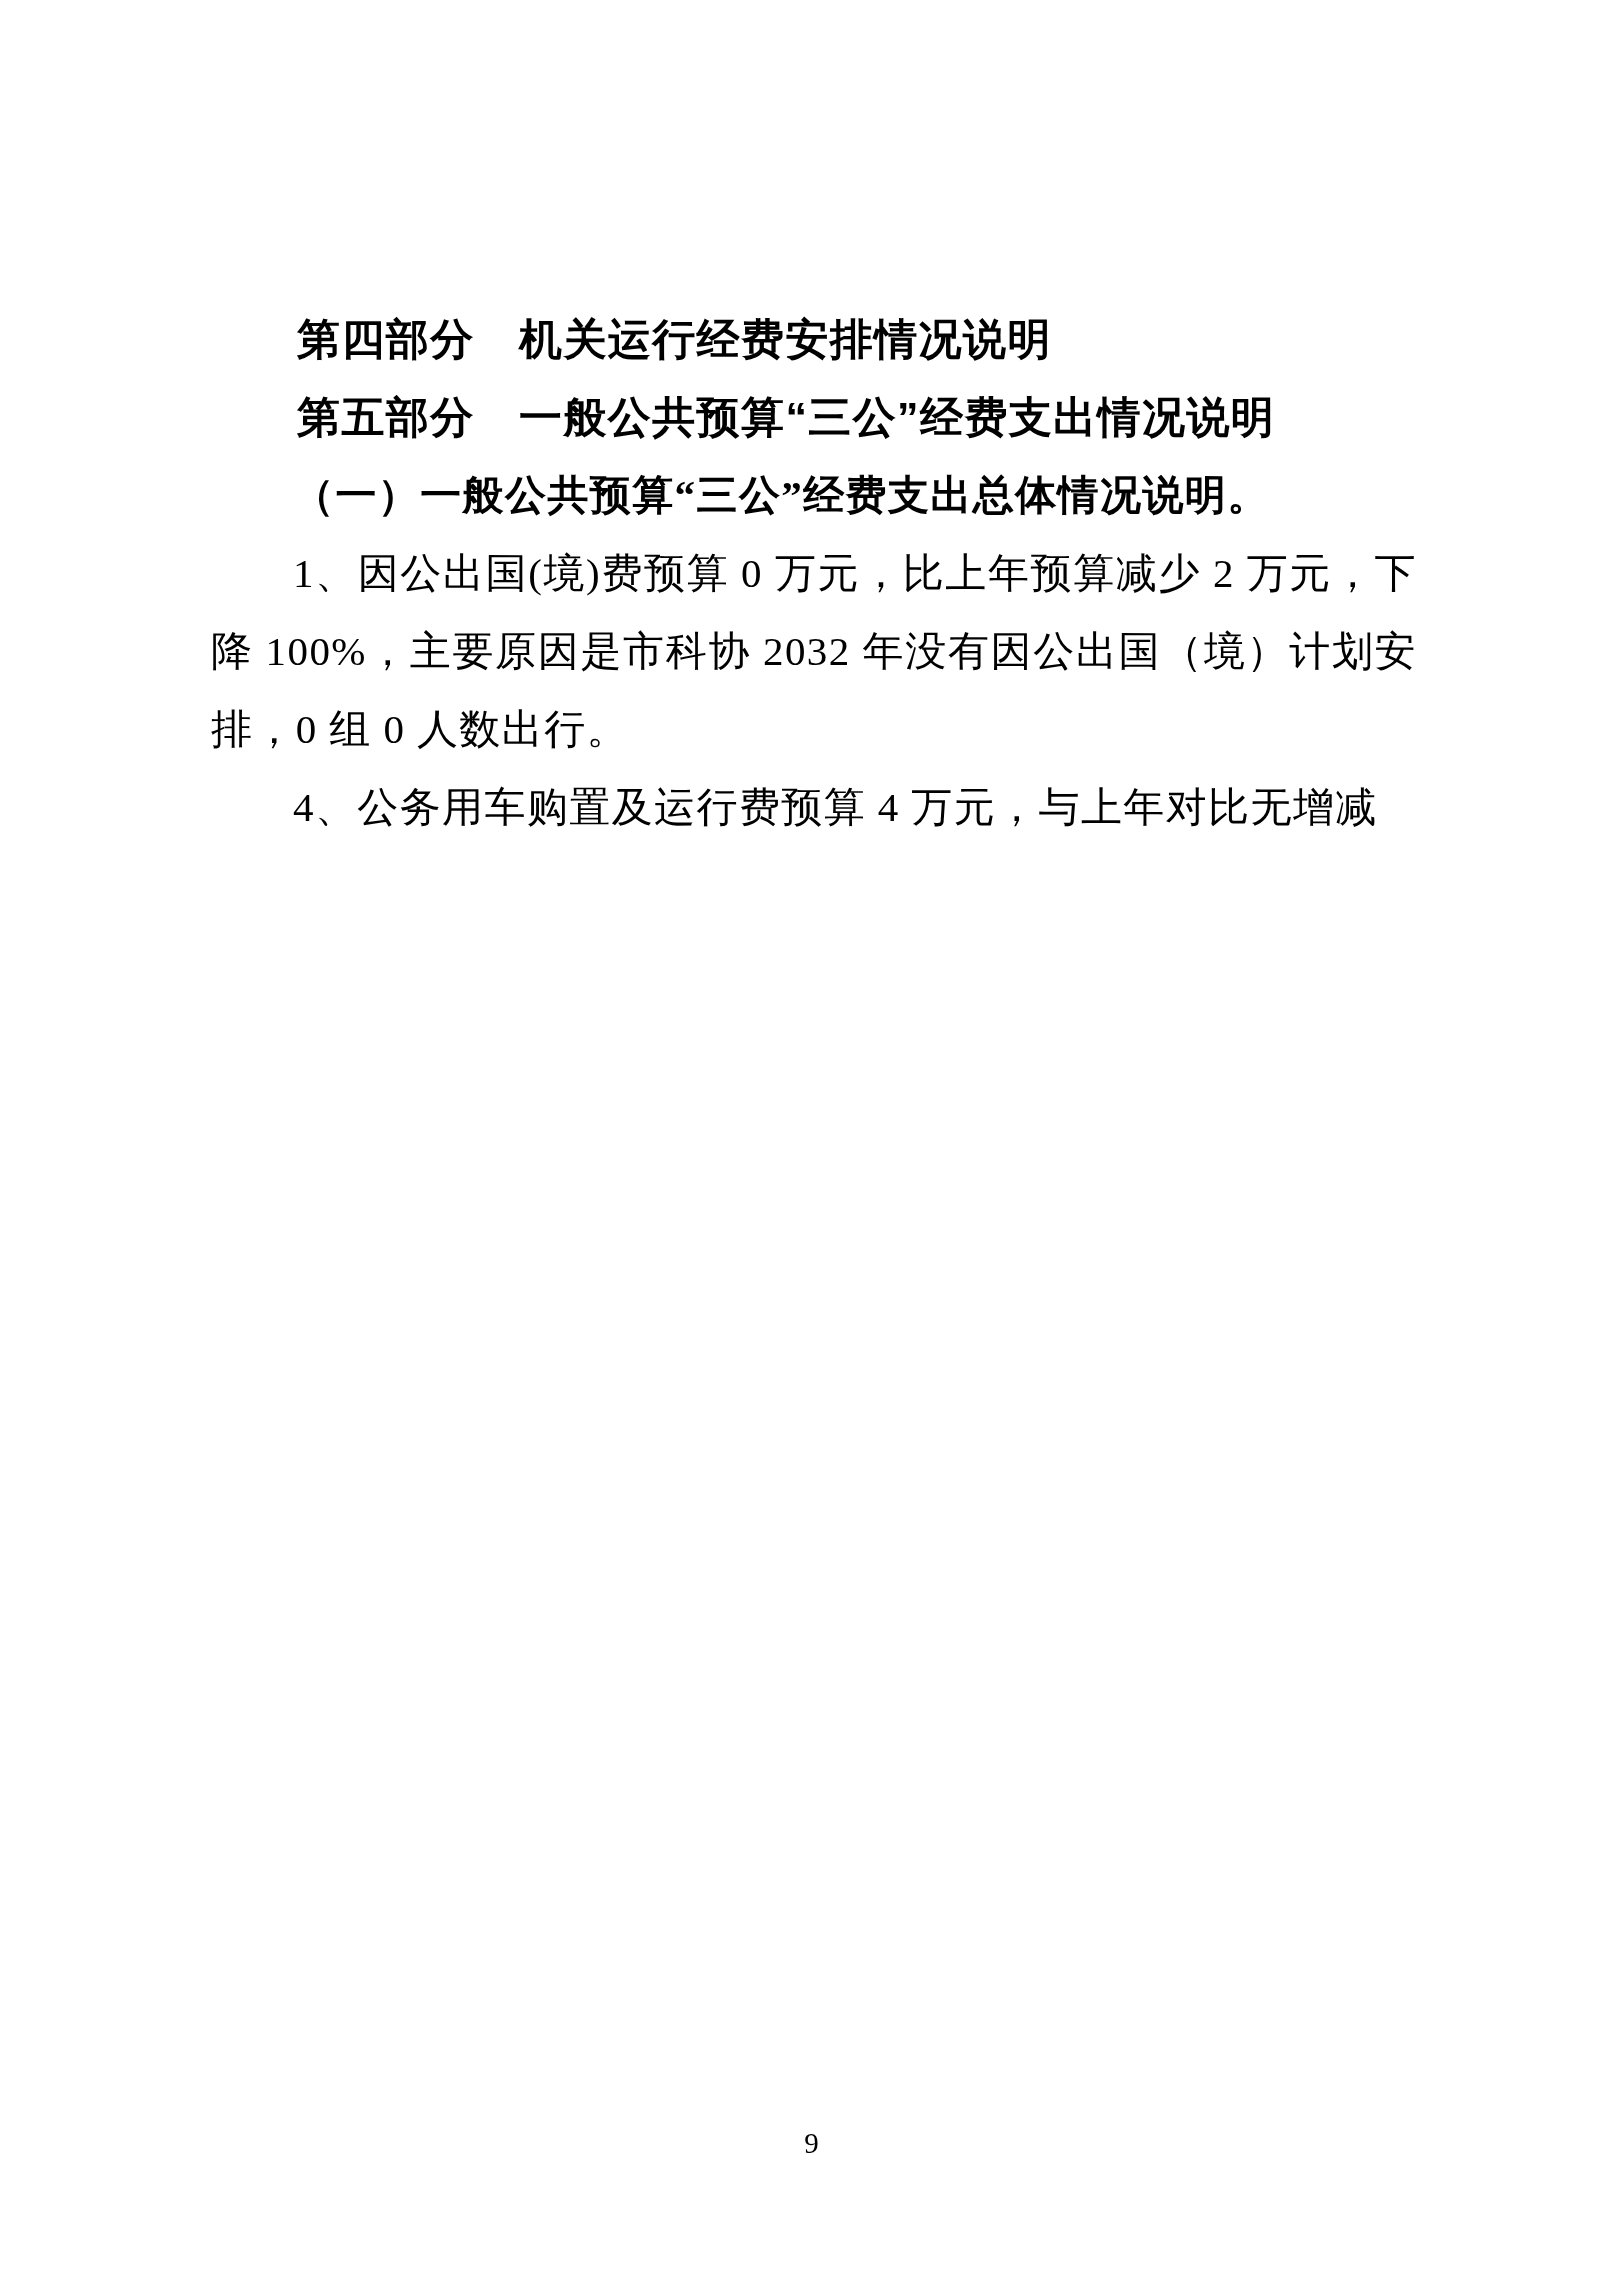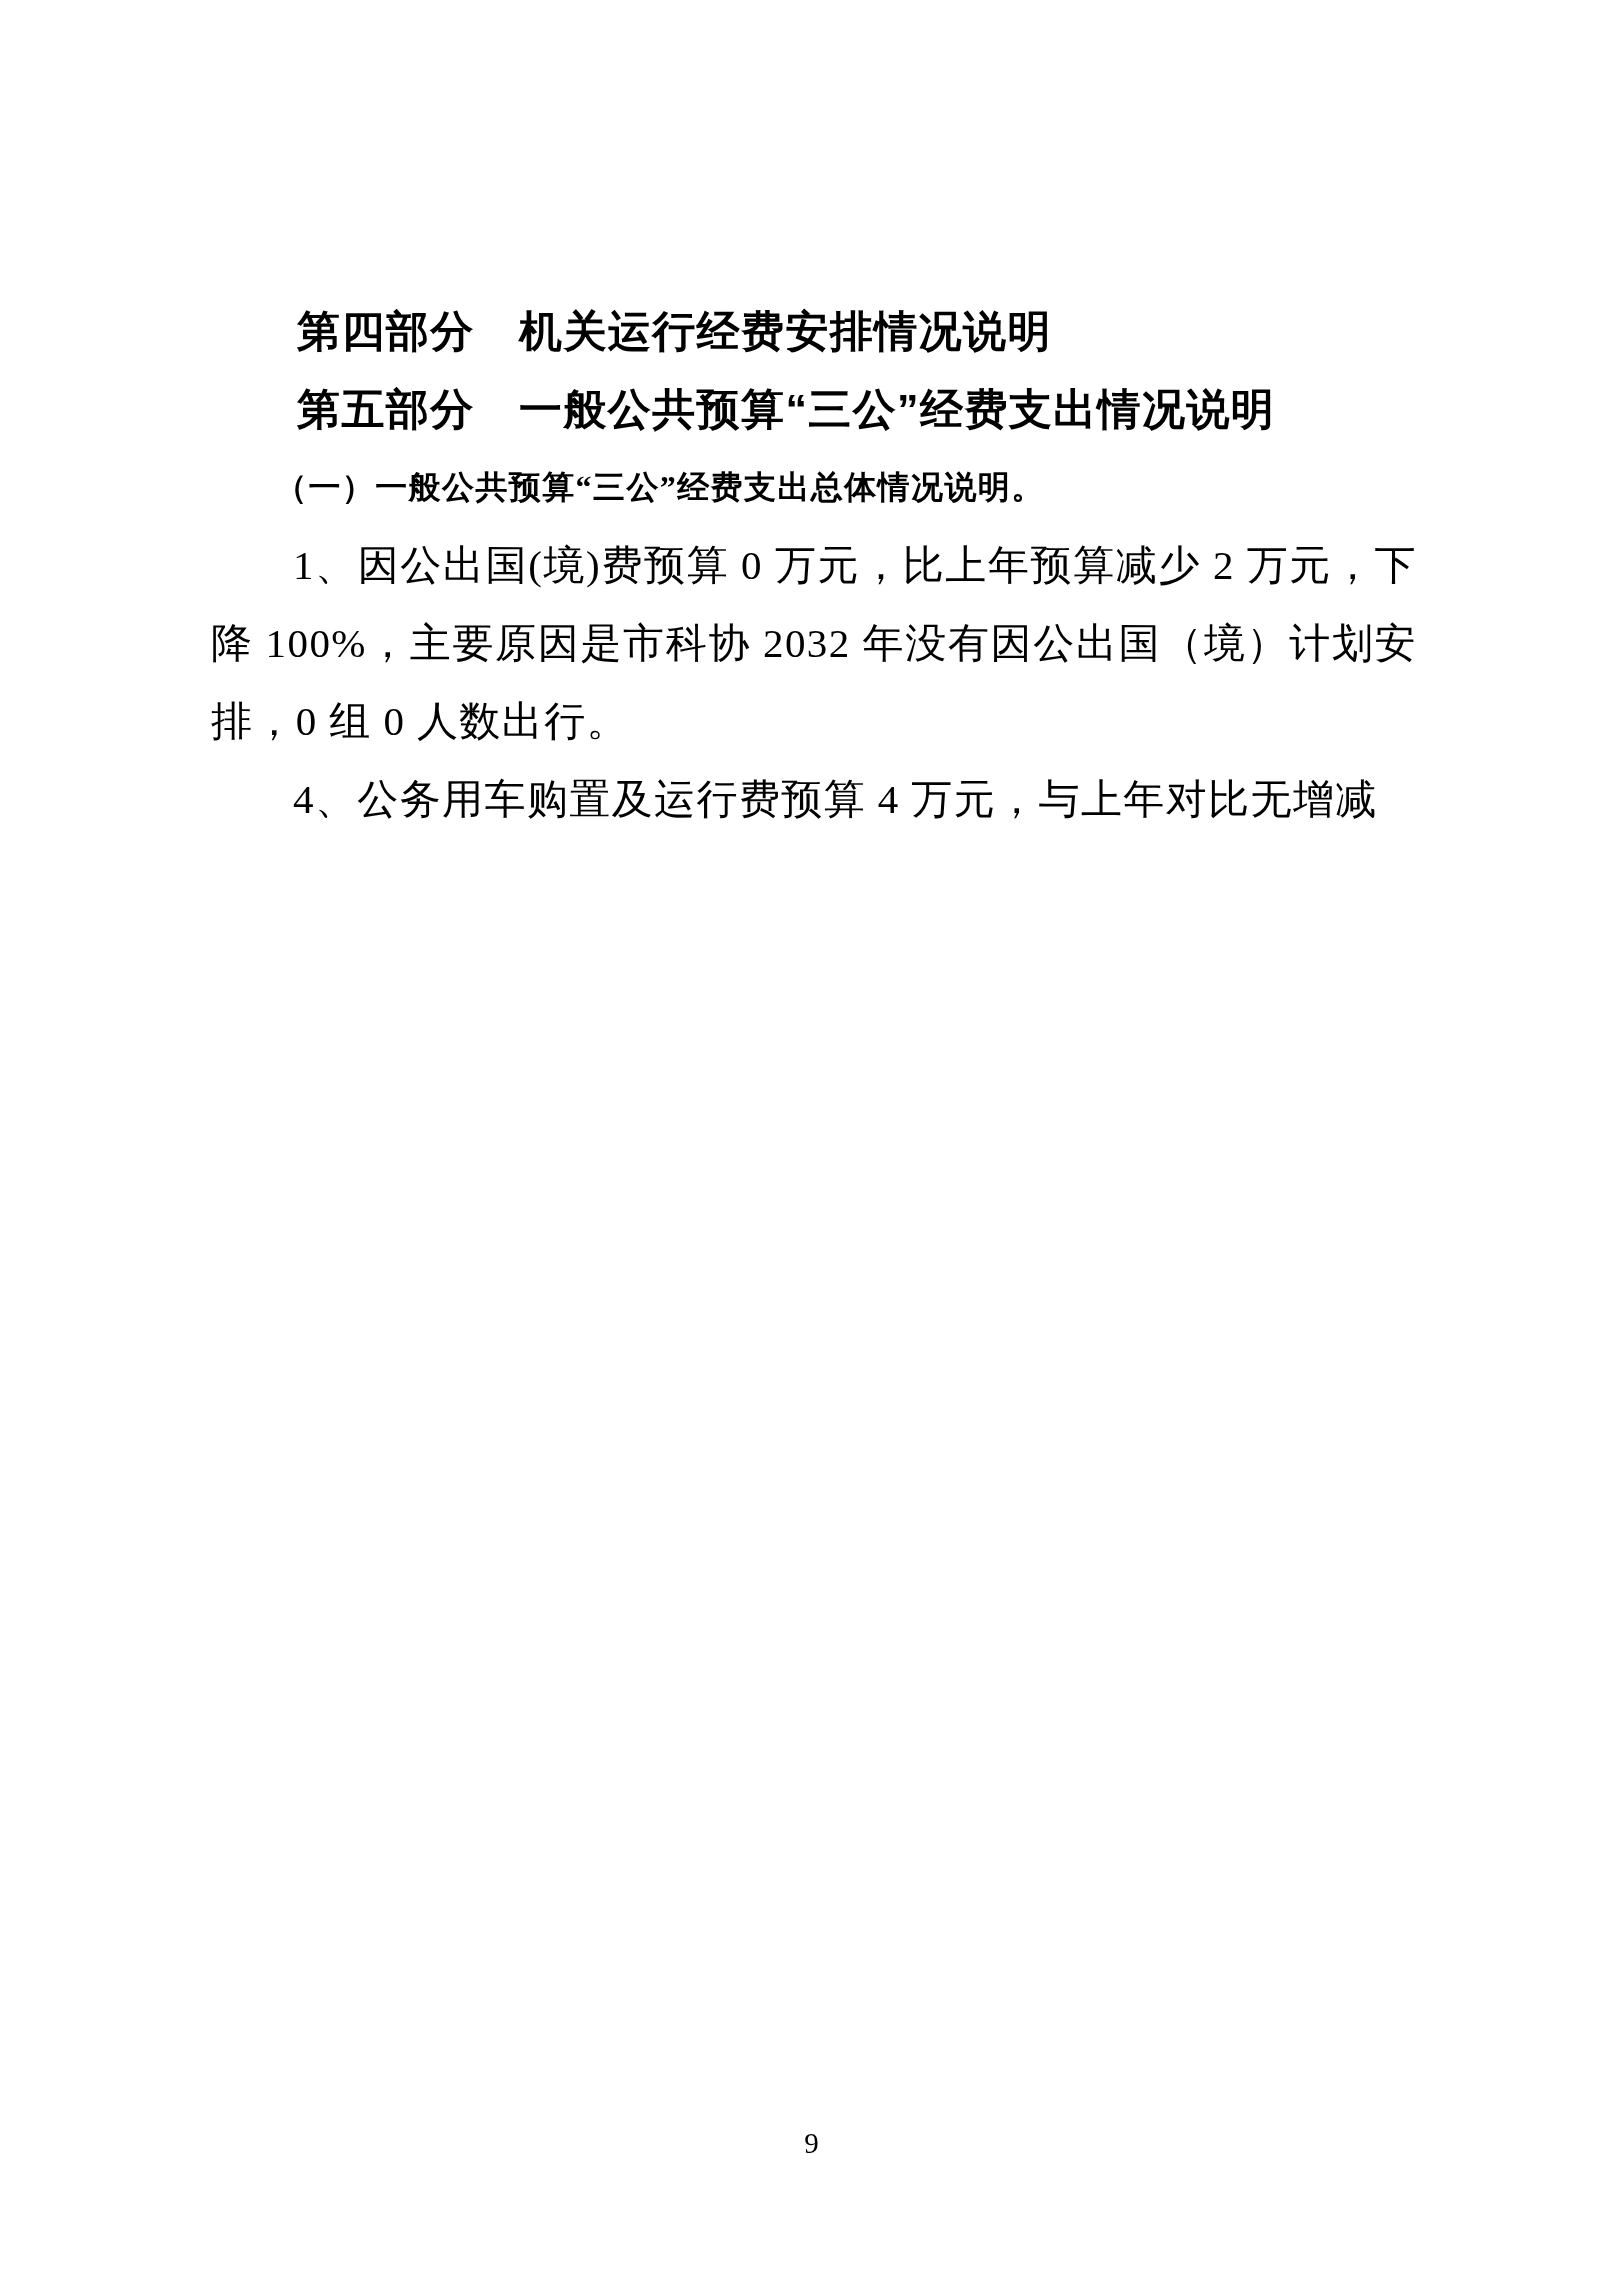--- a/index.html
+++ b/index.html
@@ -12,40 +12,40 @@
     width: 1623px;
     height: 2295px;
     background: #ffffff;
     color: #000000;
     font-family: "Liberation Serif", "DejaVu Serif", serif;
     overflow: hidden;
   }
   .content {
     position: absolute;
     left: 211px;
-    top: 292px;
+    top: 300px;
     width: 1206px;
   }
   .content p, .content h2 {
     margin: 0;
     padding: 0;
   }
   .part-heading {
     font-family: "Liberation Sans", "DejaVu Sans", sans-serif;
     font-weight: bold;
     font-size: 43px;
     line-height: 78px;
     text-indent: 2em;
     letter-spacing: 1.4px;
     white-space: nowrap;
   }
   .sub-heading {
     font-family: "Liberation Serif", "DejaVu Serif", serif;
     font-weight: bold;
-    font-size: 32px;
+    font-size: 41px;
     line-height: 78px;
     text-indent: 2em;
     letter-spacing: 1.4px;
   }
   .body-para {
     font-size: 41px;
     line-height: 78px;
     text-indent: 2em;
     letter-spacing: 1.4px;
     text-align: justify;

